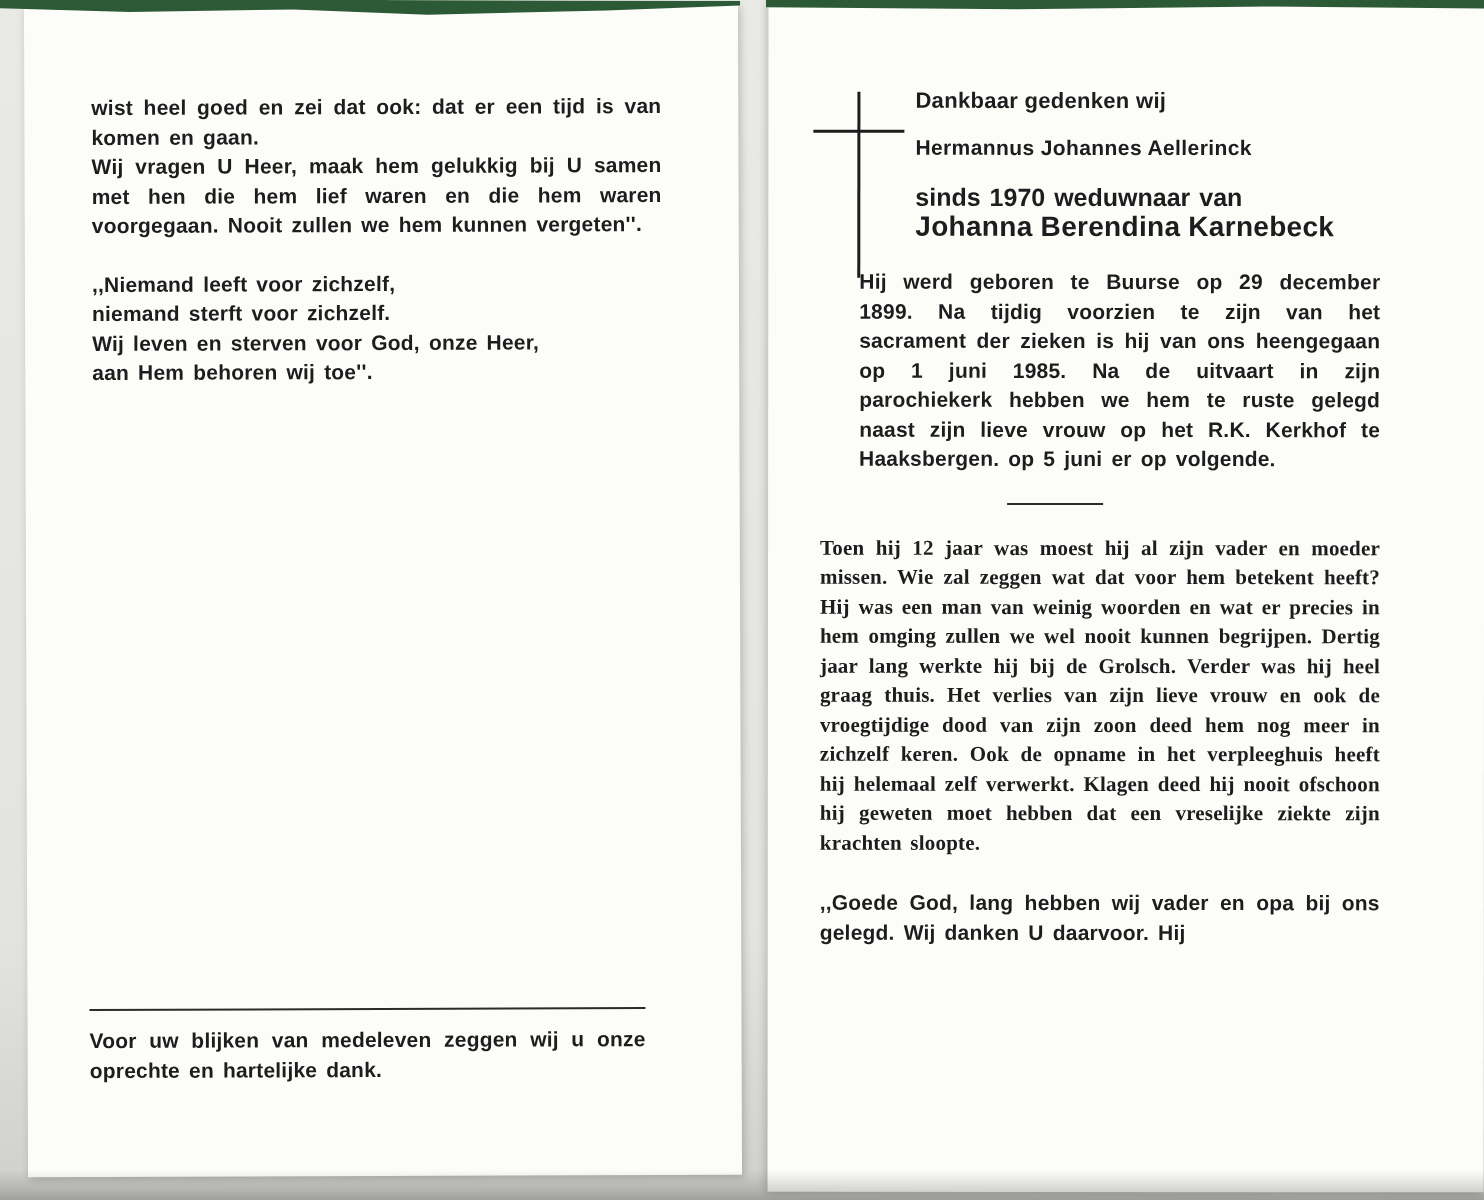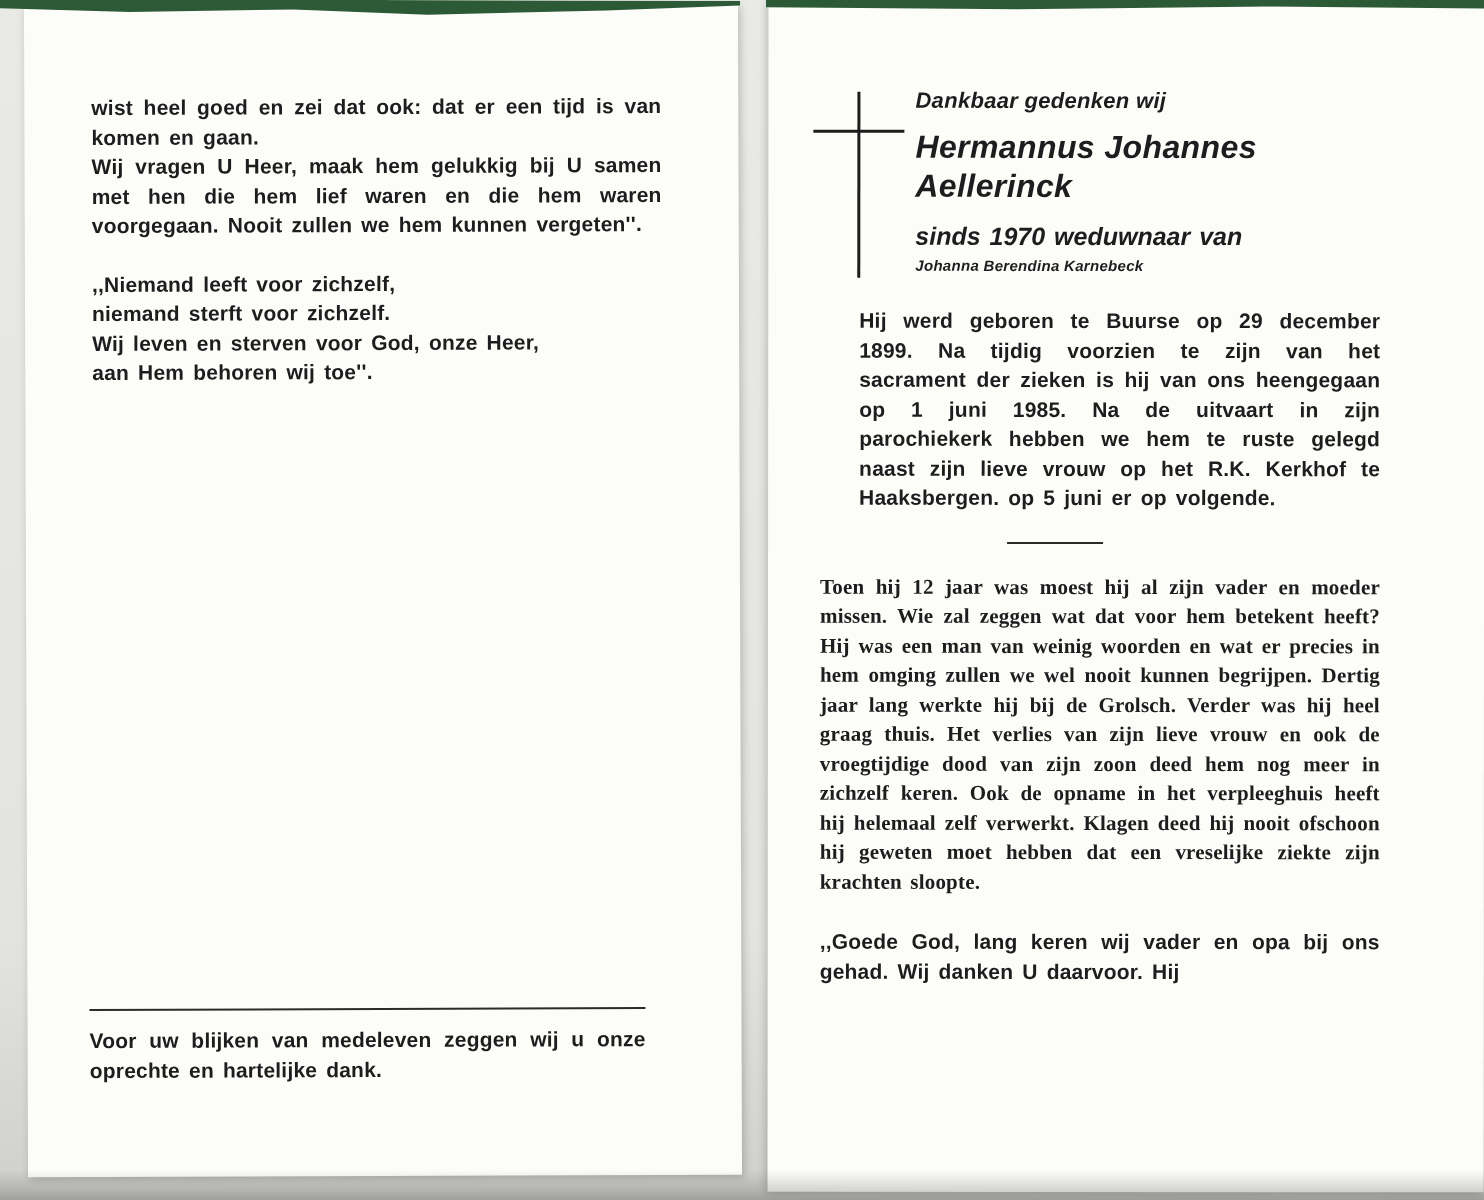--- a/index.html
+++ b/index.html
@@ -50,25 +50,25 @@
     text-align: justify;
   }
   .lines { text-align: left; margin: 0; }
   .quote-block { margin-top: 29px; }
   .bottom-block { position: absolute; left: 62px; width: 556px; top: 1002px; }
   .rule { height: 2px; background: #2b2b2b; }
   .thanks { margin-top: 15px; }
   .cross { position: absolute; left: 0; top: 0; }
   .cross-v { position: absolute; left: 89px; top: 92px; width: 3px; height: 186px; background: #1d1d1f; }
   .cross-h { position: absolute; left: 45px; top: 130px; width: 91px; height: 3px; background: #1d1d1f; }
-  .header-block { margin: 88px 0 0 95px; font-style: italic; }
+  .header-block { margin: 88px 0 0 95px; }
   .intro { font-size: 22px; font-weight: 700; line-height: 26px; letter-spacing: .3px; margin: 0 0 14px 0; }
-  .deceased-name { font-size: 32px; font-weight: 700; line-height: 39px; letter-spacing: .4px; max-width: 390px; margin: 0; }
+  .deceased-name { font-size: 21px; font-weight: 700; line-height: 39px; letter-spacing: .4px; max-width: 390px; margin: 0; }
   .widower { font-size: 25px; font-weight: 700; margin: 16px 0 0 0; line-height: 28px; word-spacing: 2px; }
-  .spouse { font-size: 15px; font-weight: 700; line-height: 32px; margin: 0; letter-spacing: .3px; }
+  .spouse { font-size: 28px; font-weight: 700; line-height: 32px; margin: 0; letter-spacing: .3px; }
   .rp-para1 { margin-top: 24px; margin-left: 39px; }
   .short-rule {
     width: 96px; height: 2px; background: #2b2b2b;
     margin: 29px auto 0 auto; transform: translateX(-45px);
   }
   .rp-para2 { margin-top: 29px; font-family: Liberation Serif, serif; }
   .rp-para3 { margin-top: 30px; }
   .bottom-shade {
     position: absolute; left: 0; right: 0; bottom: 0; height: 30px; z-index: 7;
     background: linear-gradient(180deg, rgba(0,0,0,0) 0%, rgba(90,90,88,.25) 70%, rgba(70,70,68,.35) 100%);
@@ -101,18 +101,18 @@
   </div>
   <div class="header-block">
     <p class="intro">Dankbaar gedenken wij</p>
     <h1 class="deceased-name">Hermannus Johannes Aellerinck</h1>
     <p class="widower">sinds 1970 weduwnaar van</p>
     <p class="spouse">Johanna Berendina Karnebeck</p>
   </div>
   <p class="bodytext rp-para1">Hij werd geboren te Buurse op 29 december 1899. Na tijdig voorzien te zijn van het sacrament der zieken is hij van ons heengegaan op 1 juni 1985. Na de uitvaart in zijn parochiekerk hebben we hem te ruste gelegd naast zijn lieve vrouw op het R.K. Kerkhof te Haaksbergen. op 5 juni er op volgende.</p>
   <div class="short-rule"></div>
   <p class="bodytext rp-para2">Toen hij 12 jaar was moest hij al zijn vader en moeder missen. Wie zal zeggen wat dat voor hem betekent heeft? Hij was een man van weinig woorden en wat er precies in hem omging zullen we wel nooit kunnen begrijpen. Dertig jaar lang werkte hij bij de Grolsch. Verder was hij heel graag thuis. Het verlies van zijn lieve vrouw en ook de vroegtijdige dood van zijn zoon deed hem nog meer in zichzelf keren. Ook de opname in het verpleeghuis heeft hij helemaal zelf verwerkt. Klagen deed hij nooit ofschoon hij geweten moet hebben dat een vreselijke ziekte zijn krachten sloopte.</p>
-  <p class="bodytext rp-para3">,,Goede God, lang keren wij vader en opa bij ons gehad. Wij danken U daarvoor. Hij</p>
+  <p class="bodytext rp-para3">,,Goede God, lang hebben wij vader en opa bij ons gelegd. Wij danken U daarvoor. Hij</p>
 </div>
 
 <div class="green-strip green-left"></div>
 <div class="green-strip green-right"></div>
 <div class="bottom-shade"></div>
 
 </body></html>

